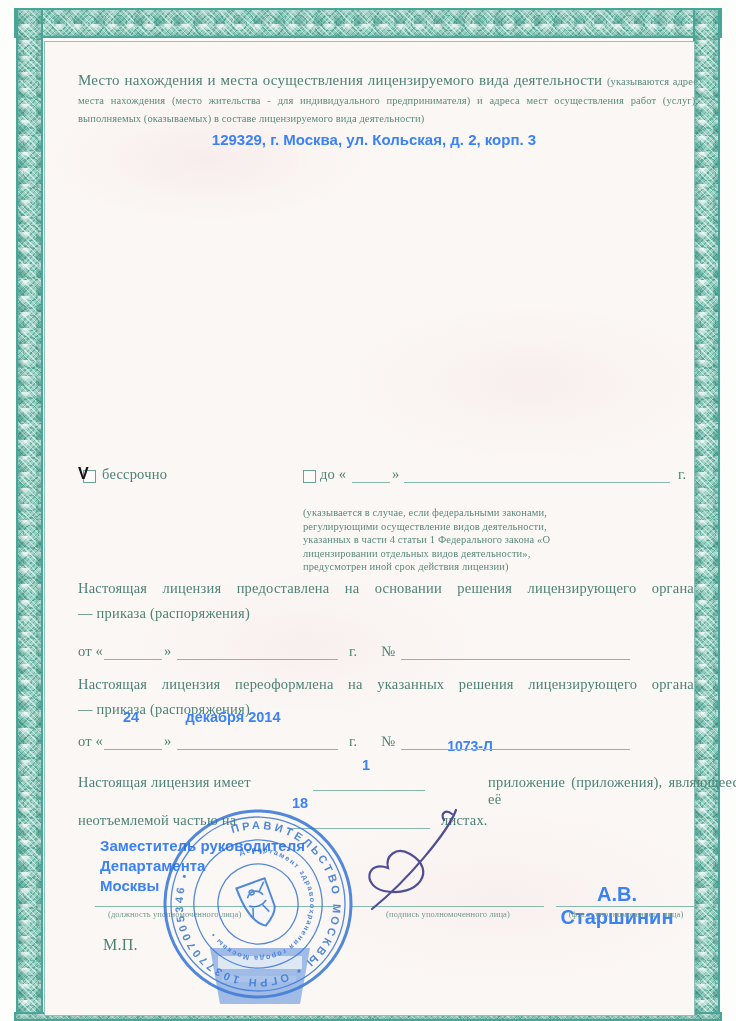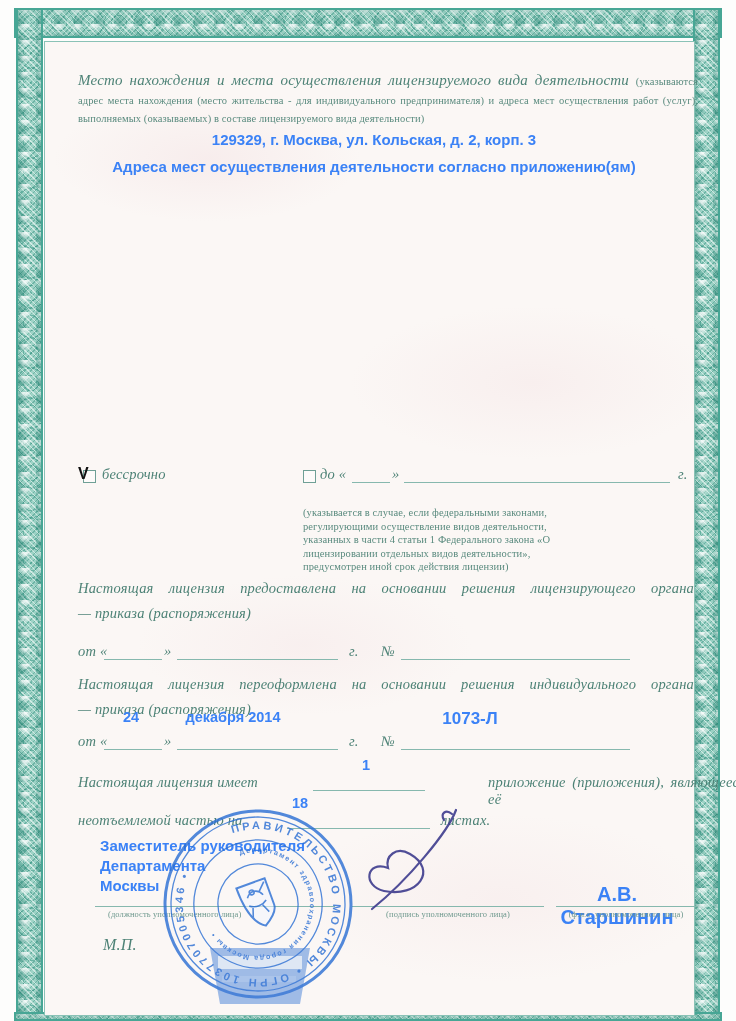--- a/index.html
+++ b/index.html
@@ -28,21 +28,21 @@
   .sheet{position:absolute;left:45px;right:42px;top:42px;bottom:6px;
     background:
       radial-gradient(ellipse 220px 90px at 25% 12%, rgba(233,196,202,.20), transparent 70%),
       radial-gradient(ellipse 260px 110px at 75% 35%, rgba(233,196,202,.16), transparent 70%),
       radial-gradient(ellipse 240px 100px at 40% 62%, rgba(236,205,210,.18), transparent 70%),
       radial-gradient(ellipse 300px 120px at 70% 88%, rgba(233,196,202,.14), transparent 70%),
       #fbf7f5;}
 
   
   .abs{position:absolute;}
-  .ser{color:#4d8276;font-size:14.5px;letter-spacing:.2px;font-style:italic;}
+  .ser{color:#4d8276;font-size:14.5px;letter-spacing:.2px;}
   .note{color:#598a7e;font-size:10.5px;line-height:13.5px;letter-spacing:.1px;}
   .tiny-cap{color:#6d988d;font-size:8.5px;letter-spacing:.1px;}
   .bold-fill{font-family:"Liberation Sans","DejaVu Sans",sans-serif;font-weight:bold;
     color:#3b82f6;font-size:15px;}
   .just{text-align:justify;}
   .just-line{display:block;text-align:justify;text-align-last:justify;}
   .fline{position:absolute;height:0;border-bottom:1px solid #86b8ae;}
   .ctr{text-align:center;}
   .chk{position:absolute;width:11px;height:11px;border:1px solid #6fa096;background:rgba(255,255,255,.5);}
 
@@ -61,21 +61,20 @@
   <div class="inner-line"></div>
 
   <div class="sheet"></div>
 
   <div class="abs just" style="left:78px;top:70px;width:620px;">
     <span class="ser" style="font-size:15px;line-height:20px;">Место нахождения и места осуществления лицензируемого вида деятельности</span>
     <span class="note">(указываются адрес места нахождения (место жительства - для индивидуального предпринимателя) и адреса мест осуществления работ (услуг), выполняемых (оказываемых) в составе лицензируемого вида деятельности)</span>
   </div>
 
   <div class="abs bold-fill ctr" style="left:60px;right:48px;top:131px;">129329, г. Москва, ул. Кольская, д. 2, корп. 3</div>
-  <div class="abs bold-fill ctr" style="left:60px;right:48px;top:158px;">Адреса мест осуществления деятельности согласно приложению(ям)</div>
 
 
   <span class="chk" style="left:83px;top:470px;"></span>
   <div class="abs" style="left:78px;top:465px;font-family:'Liberation Sans','DejaVu Sans',sans-serif;font-weight:bold;font-size:16px;color:#111;">V</div>
   <div class="abs ser" style="left:102px;top:466px;">бессрочно</div>
 
   <span class="chk" style="left:303px;top:470px;"></span>
   <div class="abs ser" style="left:320px;top:466px;">до «</div>
   <div class="fline" style="left:352px;width:38px;top:482px;"></div>
   <div class="abs ser" style="left:392px;top:466px;">»</div>
@@ -91,27 +90,27 @@
 
   <div class="abs ser" style="left:78px;top:643px;">от «</div>
   <div class="fline" style="left:104px;width:58px;top:659px;"></div>
   <div class="abs ser" style="left:164px;top:643px;">»</div>
   <div class="fline" style="left:177px;width:161px;top:659px;"></div>
   <div class="abs ser" style="left:349px;top:643px;">г.</div>
   <div class="abs ser" style="left:381px;top:643px;">№</div>
   <div class="fline" style="left:401px;width:229px;top:659px;"></div>
 
   <div class="abs" style="left:78px;top:672px;width:616px;">
-    <span class="ser just-line" style="line-height:25px;">Настоящая лицензия переоформлена на основании решения индивидуального органа</span>
+    <span class="ser just-line" style="line-height:25px;">Настоящая лицензия переоформлена на указанных решения лицензирующего органа</span>
     <span class="ser" style="display:block;line-height:25px;">— приказа (распоряжения)</span>
   </div>
 
   <div class="abs bold-fill ctr" style="left:100px;width:62px;top:709px;font-size:14.5px;text-align:center;">24</div>
   <div class="abs bold-fill ctr" style="left:168px;width:130px;top:709px;font-size:14.5px;">декабря 2014</div>
-  <div class="abs bold-fill ctr" style="left:400px;width:140px;top:709px;font-size:17px;">1073-Л</div>
+  <div class="abs bold-fill ctr" style="left:400px;width:140px;top:738px;font-size:14px;">1073-Л</div>
 
   <div class="abs ser" style="left:78px;top:733px;">от «</div>
   <div class="fline" style="left:104px;width:58px;top:749px;"></div>
   <div class="abs ser" style="left:164px;top:733px;">»</div>
   <div class="fline" style="left:177px;width:161px;top:749px;"></div>
   <div class="abs ser" style="left:349px;top:733px;">г.</div>
   <div class="abs ser" style="left:381px;top:733px;">№</div>
   <div class="fline" style="left:401px;width:229px;top:749px;"></div>
 
   <div class="abs bold-fill ctr" style="left:310px;width:112px;top:757px;font-size:14.5px;">1</div>

